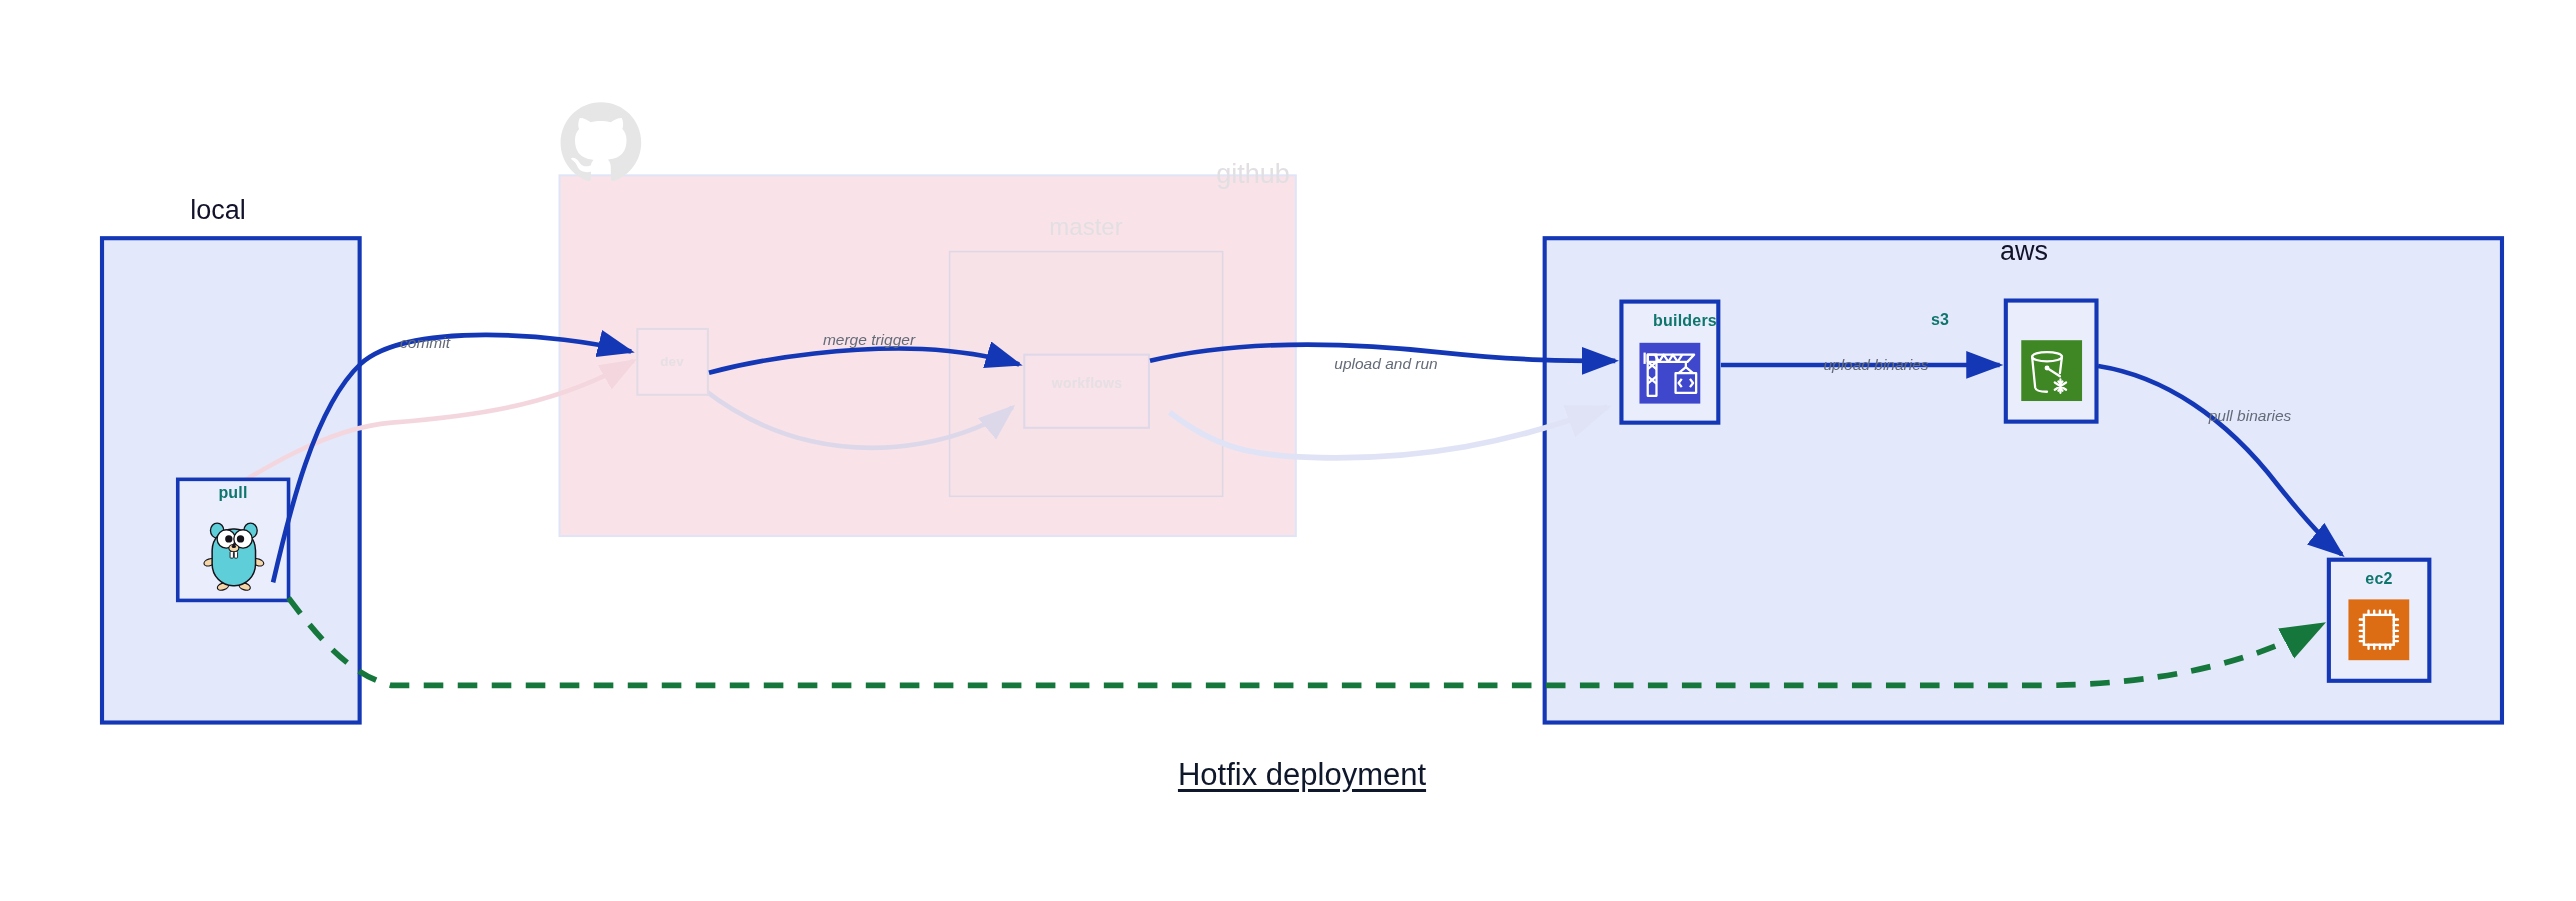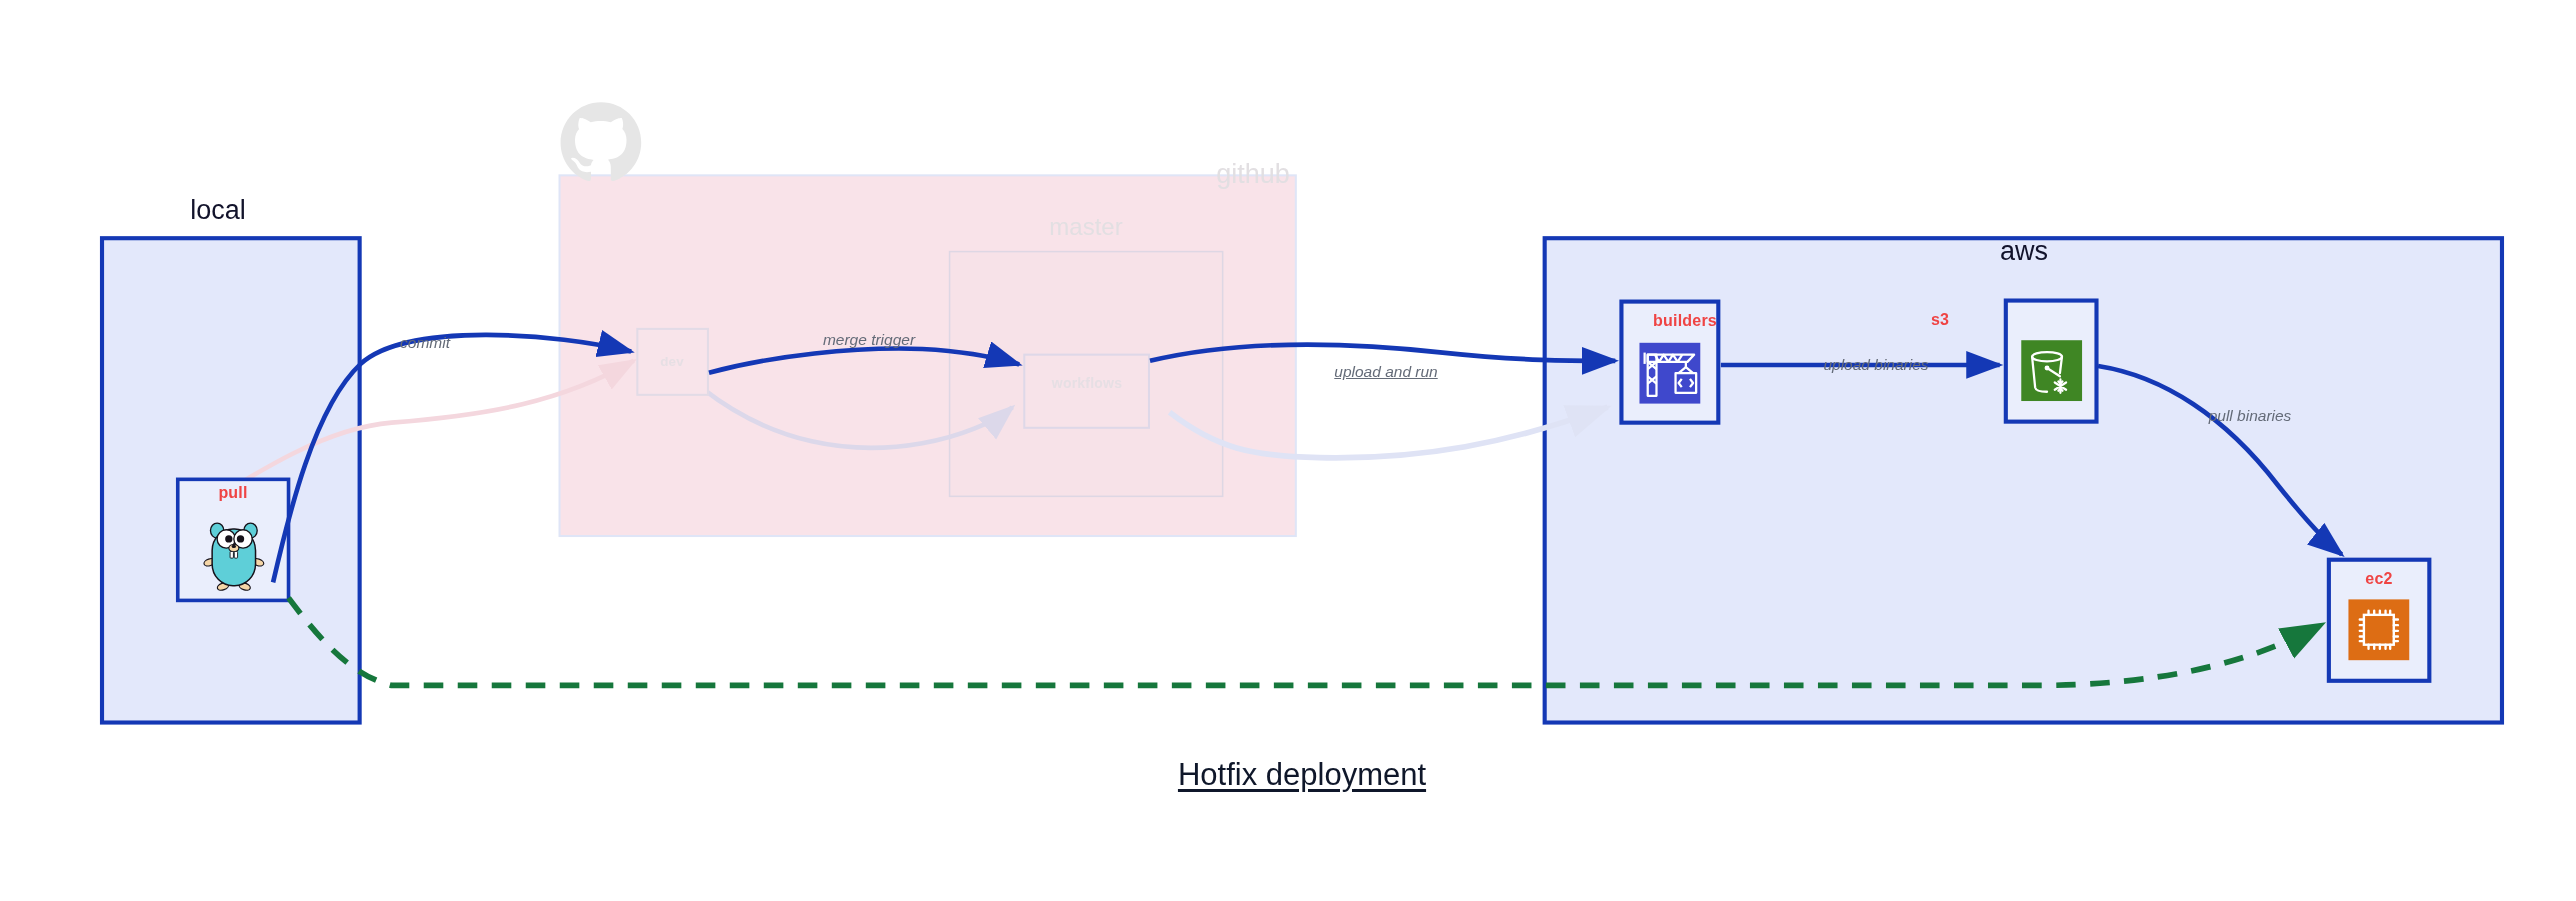--- a/index.html
+++ b/index.html
@@ -31,21 +31,21 @@
     white-space: nowrap;
     transform: translateX(-50%);
   }
   .zone-label.faded {
     color: #e2dfe2;
   }
   .node-title {
     position: absolute;
     font-size: 16px;
     font-weight: bold;
-    color: #ef4444;
+    color: #0f766e;
     white-space: nowrap;
     transform: translateX(-50%);
     letter-spacing: 0.2px;
   }
   .node-title.faded {
     color: #e6dfe4;
   }
   .edge-label {
     position: absolute;
     font-size: 15.5px;
@@ -214,20 +214,20 @@
 
   <div class="node-title" style="left:233px; top:484px;">pull</div>
   <div class="node-title faded" style="left:672px; top:354px; font-size:13.4px;">dev</div>
   <div class="node-title faded" style="left:1087px; top:375px; font-size:14px;">workflows</div>
   <div class="node-title" style="left:1685px; top:312px;">builders</div>
   <div class="node-title" style="left:1940px; top:311px;">s3</div>
   <div class="node-title" style="left:2379px; top:570px;">ec2</div>
 
   <div class="edge-label" style="left:425px; top:343px;">commit</div>
   <div class="edge-label" style="left:869px; top:340px;">merge trigger</div>
-  <div class="edge-label" style="left:1386px; top:372px;text-decoration:underline;">upload and run</div>
+  <div class="edge-label" style="left:1386px; top:364px;">upload and run</div>
   <div class="edge-label" style="left:1876px; top:365px;">upload binaries</div>
   <div class="edge-label" style="left:2250px; top:416px;">pull binaries</div>
 
   <div class="diagram-title" style="left:1302px; top:757px;">Hotfix deployment</div>
 
 </div>
 
 
 </body></html>

